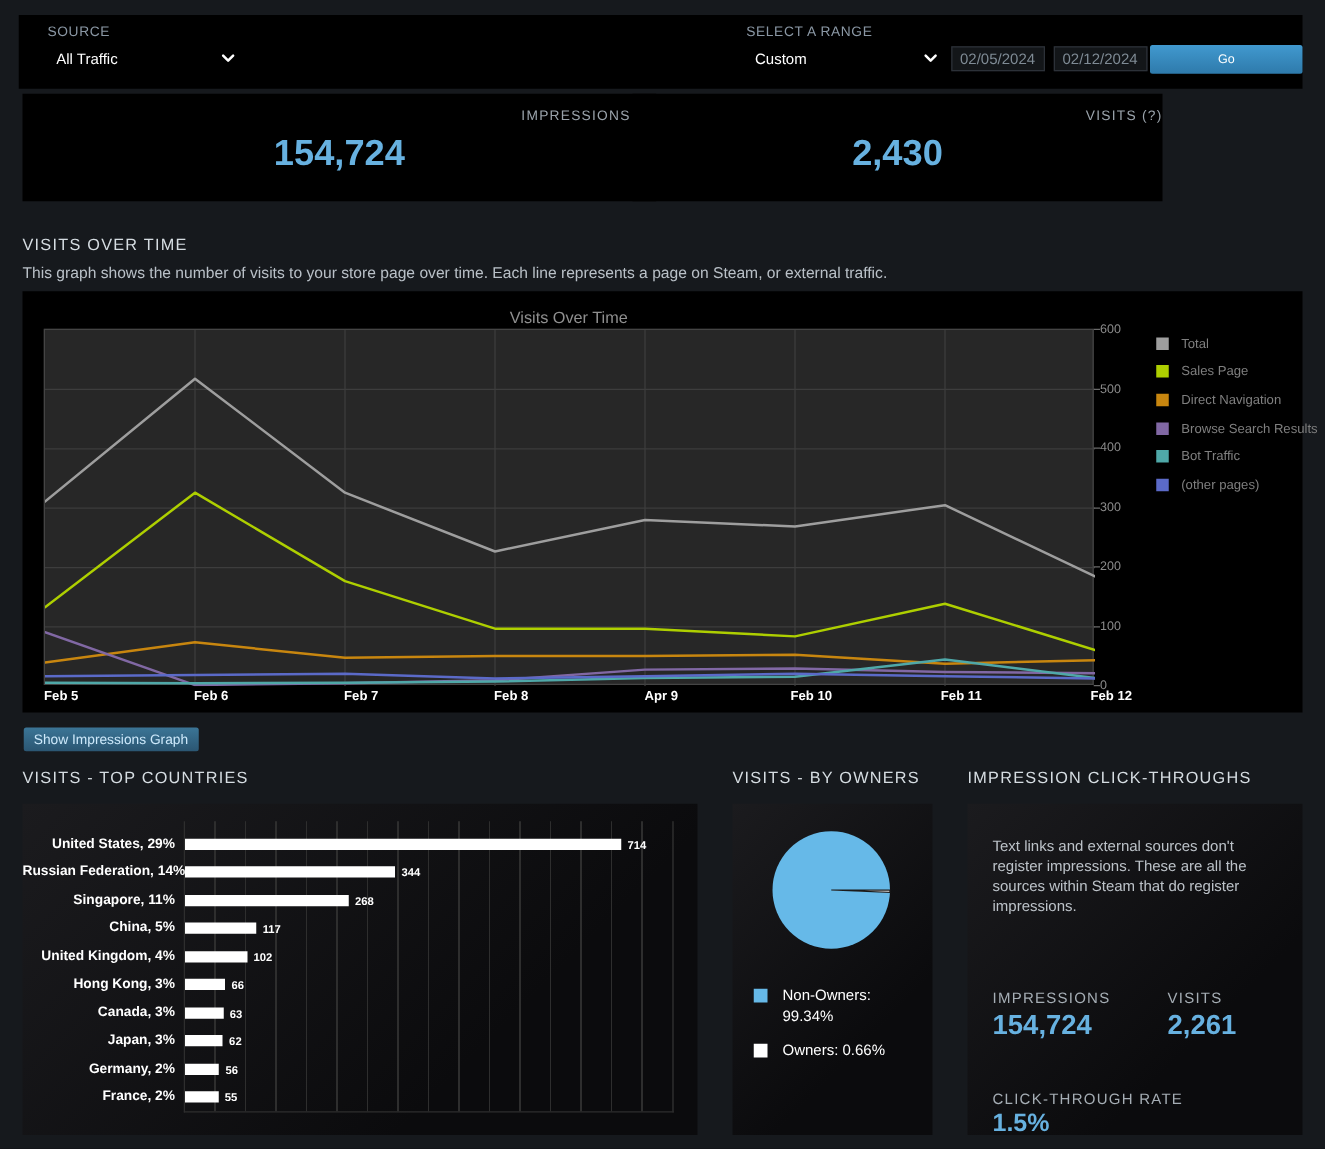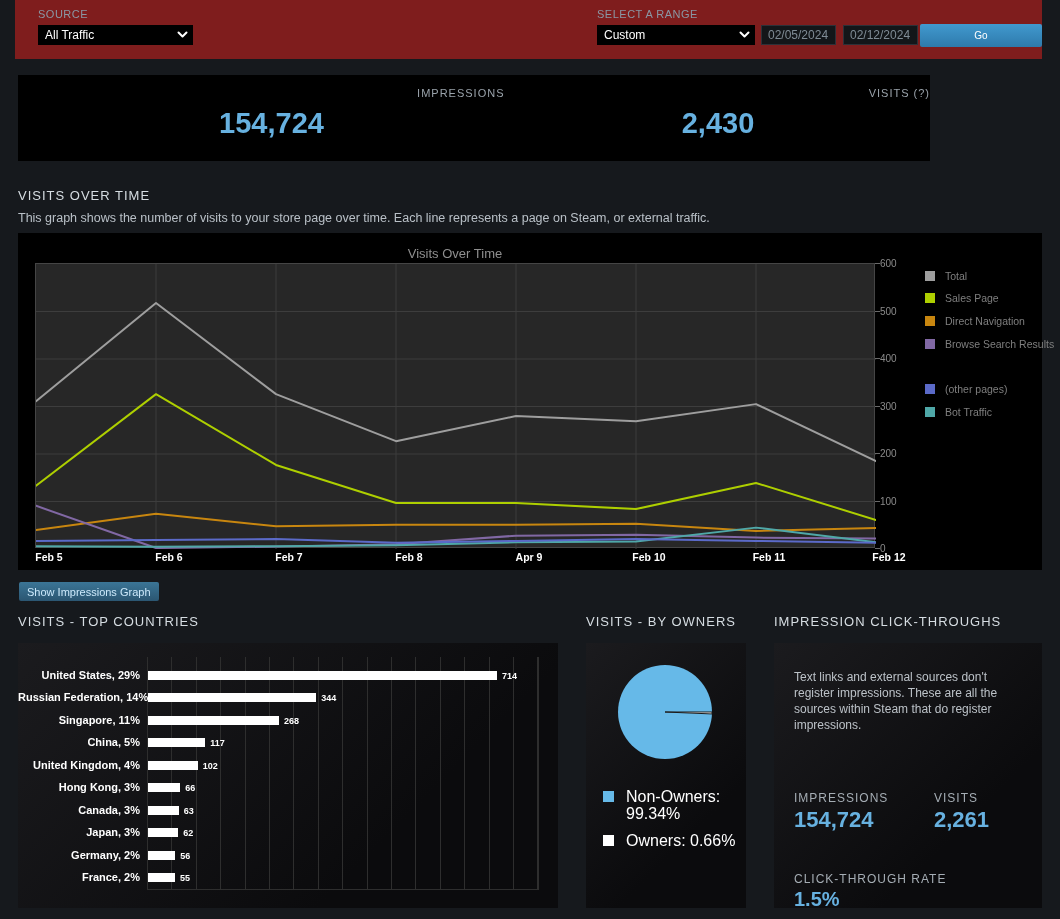--- a/index.html
+++ b/index.html
@@ -1,21 +1,21 @@
 <!DOCTYPE html>
 <html><head>
 <meta charset="utf-8">
 <style>
   * { margin:0; padding:0; box-sizing:border-box; }
   html,body { background:#101216; }
   body { font-family:"Liberation Sans", sans-serif; }
   #app { position:relative; width:1060px; height:919px; background:#16191d; overflow:hidden; }
 
   
-  .topbar { position:absolute; left:15px; top:0; width:1027px; height:59px; background:#7f1d1d; }
+  .topbar { position:absolute; left:15px; top:12px; width:1027px; height:59px; background:#000000; }
   .filter-label { position:absolute; font-size:11px; letter-spacing:.5px; color:#8a97a4; }
   .select-wrap { position:absolute; height:20px; }
   .select-wrap select {
     width:100%; height:100%; appearance:none; -webkit-appearance:none;
     background:#000; color:#fff; border:none; font-size:12px; padding:0 22px 0 7px;
     font-family:"Liberation Sans", sans-serif;
   }
   .chev { position:absolute; right:5px; top:4px; pointer-events:none; line-height:0; }
   .date-input {
     position:absolute; height:20px; width:75px; background:#131619; border:1px solid #2c3138;
@@ -64,21 +64,21 @@
   #country-grid { position:absolute; left:129px; top:14px; width:392px; height:233px;
     border-left:1px solid #2e2e2e; border-right:1px solid #2e2e2e; border-bottom:1px solid #2e2e2e;
     background:repeating-linear-gradient(to right, transparent 0px, transparent 23.4px, #2e2e2e 23.4px, #2e2e2e 24.4px);
   }
   .country-label { position:absolute; left:0; width:122px; text-align:right; font-size:11px; font-weight:bold; color:#fff; white-space:nowrap; }
   .country-bar { position:absolute; height:9px; background:#fff; }
   .country-value { position:absolute; font-size:9px; font-weight:bold; color:#fff; }
 
   .pie-legend-row { position:absolute; left:17px; white-space:normal; }
   .pie-swatch { position:absolute; left:0; top:3px; width:11px; height:11px; }
-  .pie-legend-text { display:block; margin-left:23px; width:110px; font-size:16px; color:#fff; line-height:17px; }
+  .pie-legend-text { display:block; margin-left:23px; width:110px; font-size:12px; color:#fff; line-height:17px; }
 
   .ct-desc { position:absolute; left:20px; top:26px; width:230px; font-size:12px; line-height:16px; color:#bcc2c8; }
   .ct-label { position:absolute; font-size:12px; letter-spacing:1px; color:#a5adb4; }
   .ct-value { position:absolute; font-size:22px; font-weight:bold; color:#67b1e0; }
 </style>
 </head>
 <body>
 
 <div id="app">
 
@@ -166,21 +166,21 @@
         <div class="xtick-label" style="left: 497px;">Apr 9</div>
         <div class="xtick-label" style="left: 617px;">Feb 10</div>
         <div class="xtick-label" style="left: 737px;">Feb 11</div>
         <div class="xtick-label" style="left: 857px;">Feb 12</div>
       </div>
     <div id="line-legend">
         <div class="legend-row" style="top: 33px;"><span class="legend-swatch" style="background: rgb(158, 158, 158);"></span><span class="legend-text">Total</span></div>
         <div class="legend-row" style="top: 55.6px;"><span class="legend-swatch" style="background: rgb(174, 207, 0);"></span><span class="legend-text">Sales Page</span></div>
         <div class="legend-row" style="top: 78.2px;"><span class="legend-swatch" style="background: rgb(200, 134, 15);"></span><span class="legend-text">Direct Navigation</span></div>
         <div class="legend-row" style="top: 100.8px;"><span class="legend-swatch" style="background: rgb(129, 104, 164);"></span><span class="legend-text">Browse Search Results</span></div>
-        <div class="legend-row" style="top: 123.4px; margin-top: 46px;"><span class="legend-swatch" style="background: rgb(79, 168, 168);"></span><span class="legend-text">Bot Traffic</span></div>
+        <div class="legend-row" style="top: 123.4px;"><span class="legend-swatch" style="background: rgb(79, 168, 168);"></span><span class="legend-text">Bot Traffic</span></div>
         <div class="legend-row" style="top: 146px;"><span class="legend-swatch" style="background: rgb(91, 106, 200);"></span><span class="legend-text">(other pages)</span></div>
       </div>
   </div>
 
   <button class="show-impressions-btn">Show Impressions Graph</button>
 
   <div class="section-heading" style="left:18px; top:614px;">VISITS - TOP COUNTRIES</div>
   <div class="section-heading" style="left:586px; top:614px;">VISITS - BY OWNERS</div>
   <div class="section-heading" style="left:774px; top:614px;">IMPRESSION CLICK-THROUGHS</div>
 

